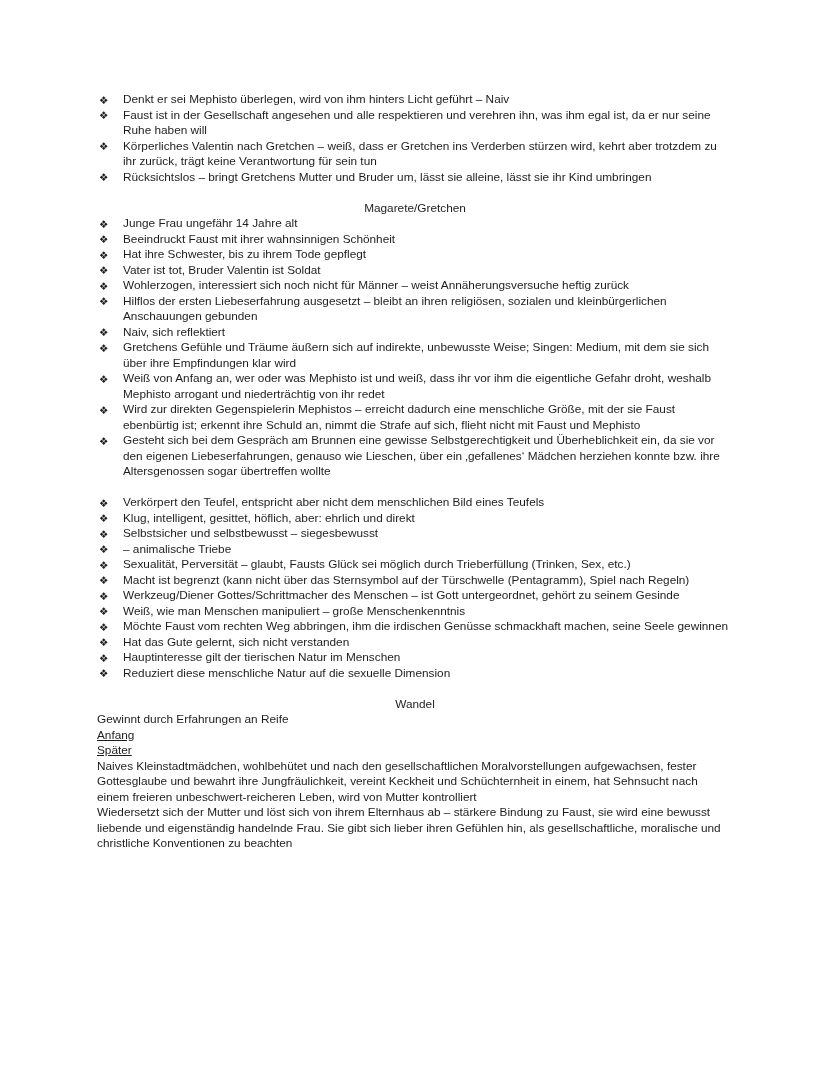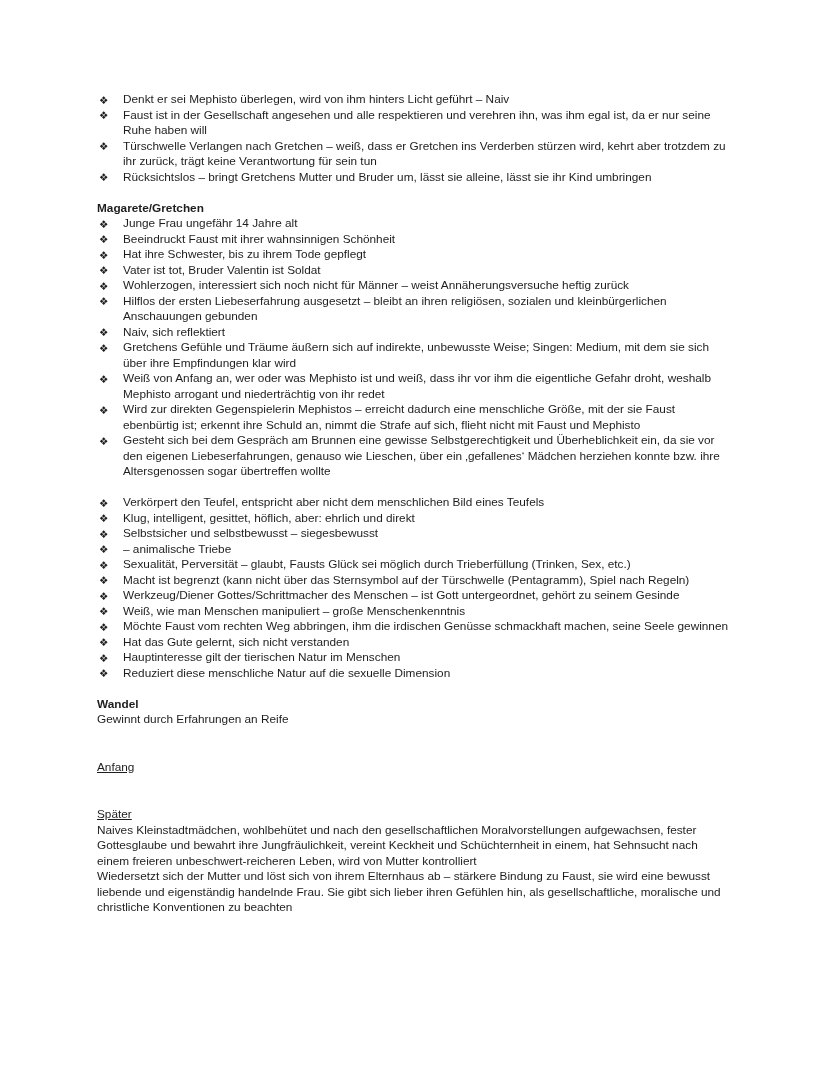--- a/index.html
+++ b/index.html
@@ -16,45 +16,46 @@
     top: 92px;
     width: 636px;
     color: #1d1d1d;
     font-family: "Liberation Sans", "DejaVu Sans", sans-serif;
     font-size: 11.8px;
     line-height: 15.5px;
     text-align: left;
   }
   .section + .section { margin-top: 15.5px; }
   .section-heading {
-    font-weight: bold;
+    font-weight: normal;
+    text-align: center;
   }
   .bullet-row {
     position: relative;
     padding-left: 26px;
   }
   .bullet-glyph {
     position: absolute;
     left: 2px;
     top: 0.5px;
     font-size: 10.5px;
     font-family: "DejaVu Sans", sans-serif;
   }
   .para { }
-  .para.underline { text-decoration: underline; margin-top: 32px; }
+  .para.underline { text-decoration: underline; }
 </style>
 </head>
 <body>
 
 <div class="page" style="background: rgb(255, 255, 255);">
   <div class="content" id="document-content" style="color: rgb(29, 29, 29);">
       <div class="section">
         <div class="bullet-row"><span class="bullet-glyph">❖</span><span>Denkt er sei Mephisto überlegen, wird von ihm hinters Licht geführt – Naiv</span></div>
         <div class="bullet-row"><span class="bullet-glyph">❖</span><span>Faust ist in der Gesellschaft angesehen und alle respektieren und verehren ihn, was ihm egal ist, da er nur seine Ruhe haben will</span></div>
-        <div class="bullet-row"><span class="bullet-glyph">❖</span><span>Türschwelle Verlangen nach Gretchen – weiß, dass er Gretchen ins Verderben stürzen wird, kehrt aber trotzdem zu ihr zurück, trägt keine Verantwortung für sein tun</span></div>
+        <div class="bullet-row"><span class="bullet-glyph">❖</span><span>Körperliches Valentin nach Gretchen – weiß, dass er Gretchen ins Verderben stürzen wird, kehrt aber trotzdem zu ihr zurück, trägt keine Verantwortung für sein tun</span></div>
         <div class="bullet-row"><span class="bullet-glyph">❖</span><span>Rücksichtslos – bringt Gretchens Mutter und Bruder um, lässt sie alleine, lässt sie ihr Kind umbringen</span></div>
       </div>
       <div class="section">
         <div class="section-heading">Magarete/Gretchen</div>
         <div class="bullet-row"><span class="bullet-glyph">❖</span><span>Junge Frau ungefähr 14 Jahre alt</span></div>
         <div class="bullet-row"><span class="bullet-glyph">❖</span><span>Beeindruckt Faust mit ihrer wahnsinnigen Schönheit</span></div>
         <div class="bullet-row"><span class="bullet-glyph">❖</span><span>Hat ihre Schwester, bis zu ihrem Tode gepflegt</span></div>
         <div class="bullet-row"><span class="bullet-glyph">❖</span><span>Vater ist tot, Bruder Valentin ist Soldat</span></div>
         <div class="bullet-row"><span class="bullet-glyph">❖</span><span>Wohlerzogen, interessiert sich noch nicht für Männer – weist Annäherungsversuche heftig zurück</span></div>
         <div class="bullet-row"><span class="bullet-glyph">❖</span><span>Hilflos der ersten Liebeserfahrung ausgesetzt – bleibt an ihren religiösen, sozialen und kleinbürgerlichen Anschauungen gebunden</span></div>

